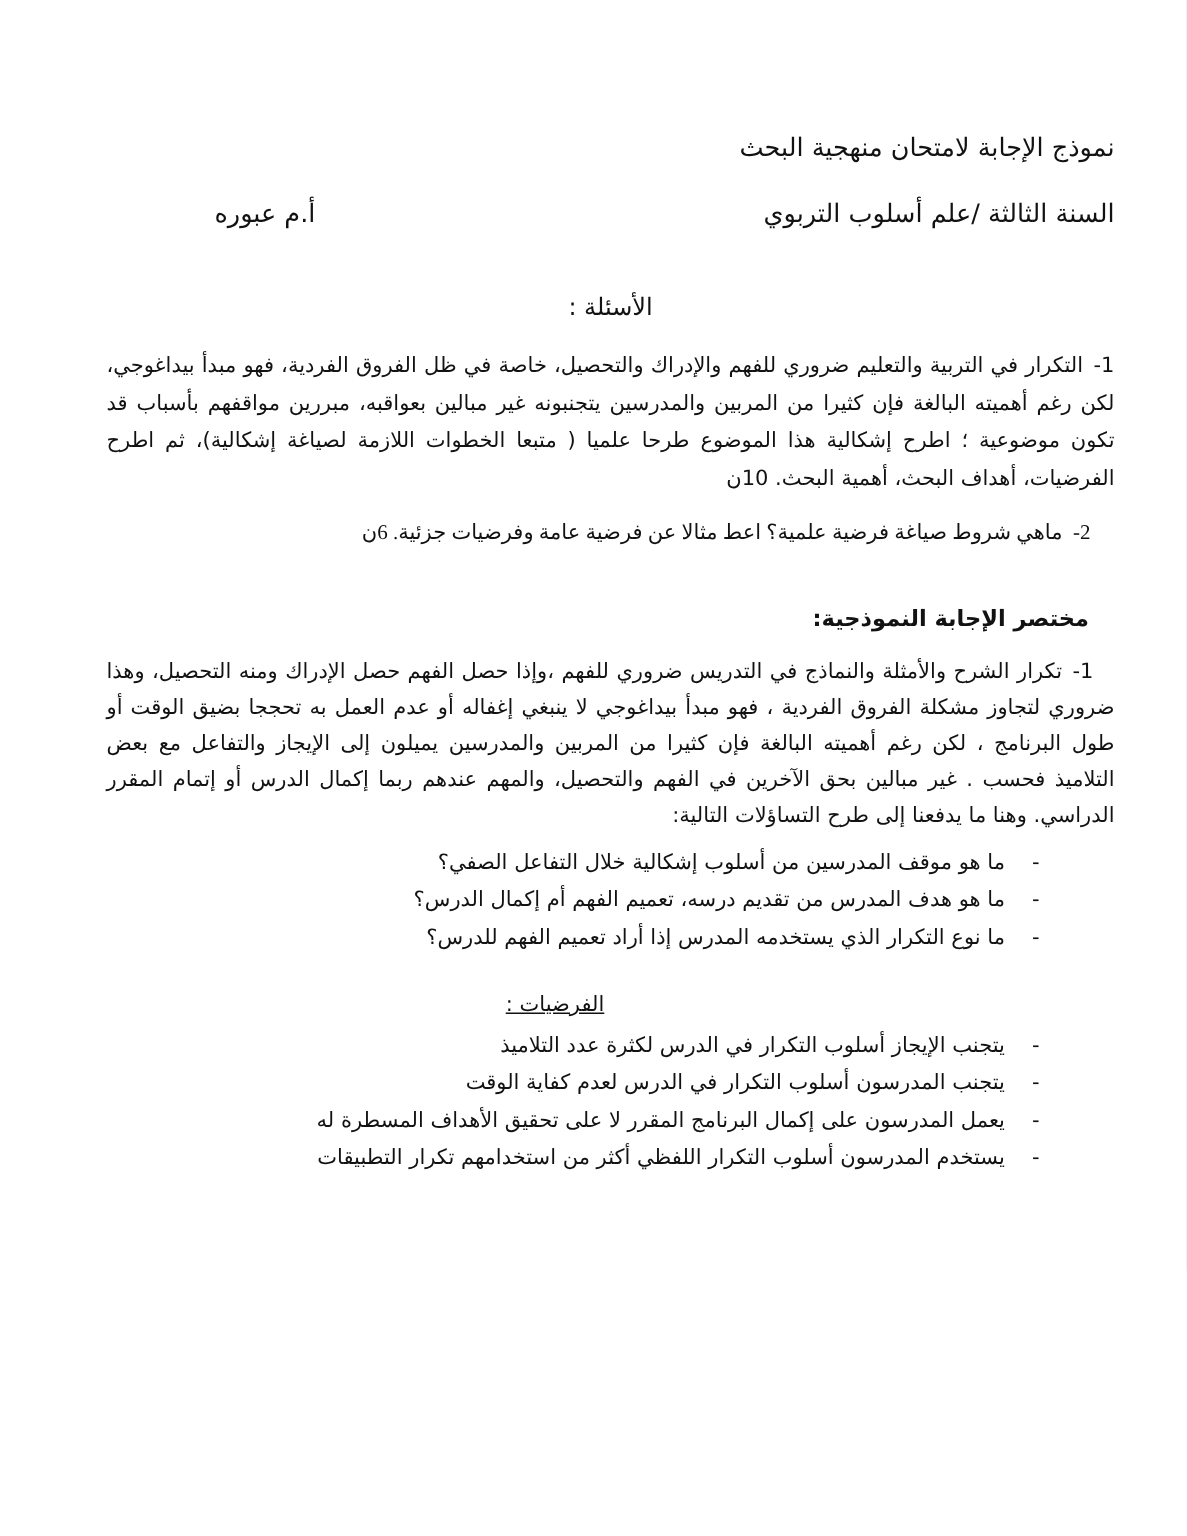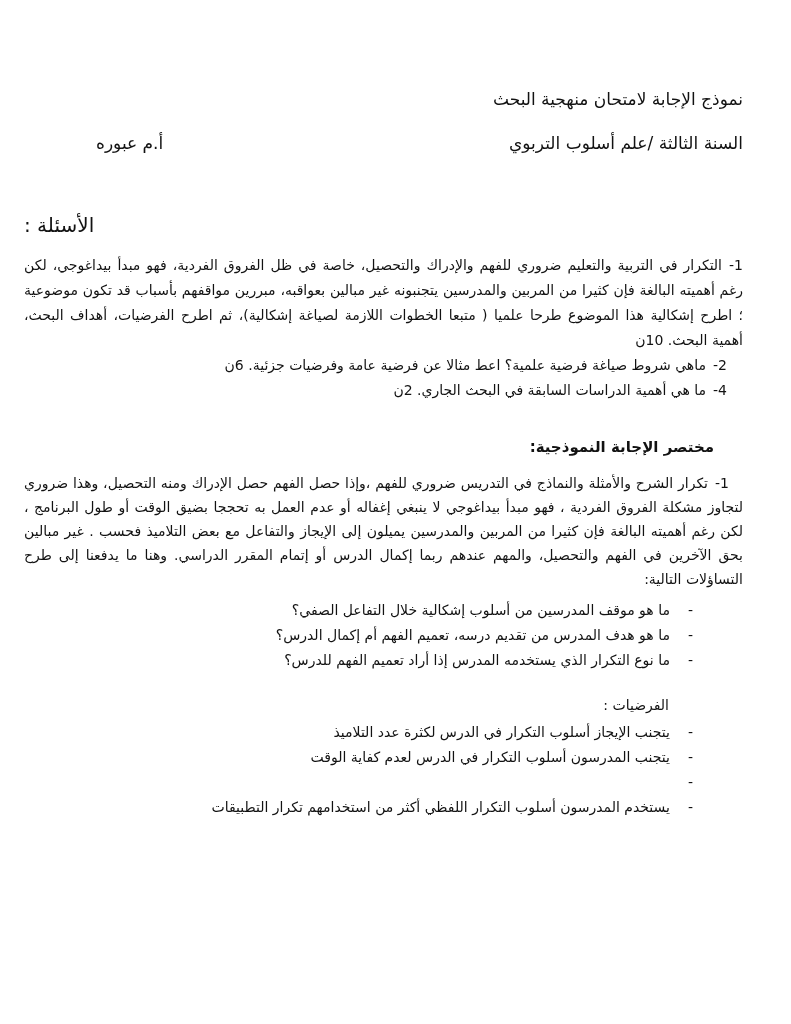--- a/index.html
+++ b/index.html
@@ -3,61 +3,61 @@
 <meta charset="utf-8">
 <style>
   html,body{margin:0;padding:0;background:#e8e8e8;}
   .page{
     width:791px;height:1024px;
     margin:0 auto;
     background:#ffffff;
     color:#121212;
     direction:rtl;
     box-sizing:border-box;
-    padding:86px 48px 0 24px;
+    padding:86px 48px 0 71px;
     overflow:hidden;
     font-family:"DejaVu Sans",sans-serif;
   }
   .hdr-title{
     text-align:right;
     font-size:17px;
     line-height:26px;
   }
   .hdr-row{
     display:flex;
     justify-content:space-between;
     align-items:baseline;
     margin-top:18px;
     padding-left:72px;
     font-size:17px;
     line-height:26px;
   }
   .sec-heading{
-    margin-top:56px;
-    font-size:20px;
+    margin-top:35px;
+    font-size:16px;
     line-height:27px;
-    text-align:left;
+    text-align:center;
   }
   .para{
     margin:14px 0 0 0;
     font-size:14px;
     line-height:25px;
     text-align:justify;
   }
   .q-num{margin-left:7px;}
-  .q-list{margin-top:0;padding-right:16px;}
+  .q-list{margin-top:11px;padding-right:16px;font-family:Liberation Serif, serif;}
   .q-line{
     font-size:14px;
     line-height:25px;
     text-align:right;
   }
   .bold-heading{
     margin-top:33px;
     margin-left:0;
-    margin-right:29px;
+    margin-right:17px;
     font-weight:700;
     font-size:15px;
     line-height:23px;
     text-align:right;
   }
   .answer-para{
     margin:12px 0 0 0;
     font-size:14px;
     line-height:24px;
     text-align:justify;
@@ -74,21 +74,22 @@
   }
   .bullet .dash{
     flex:0 0 auto;
     margin-left:18px;
   }
   .sub-label{
     margin-top:20px;
     margin-right:74px;
     font-size:14px;
     line-height:25px;
-    text-align:right;
+    text-align:center;
+    text-decoration:underline;
   }
   .hyp-group{
     margin-top:2px;
     margin-right:50px;
   }
 </style>
 </head>
 <body>
 
 <div class="page">
@@ -98,21 +99,20 @@
     <span>السنة الثالثة /علم أسلوب التربوي</span>
     <span>أ.م عبوره</span>
   </div>
 
   <div class="sec-heading">الأسئلة :</div>
 
   <p class="para"><span class="q-num">1-</span><span>التكرار في التربية والتعليم ضروري للفهم والإدراك والتحصيل، خاصة في ظل الفروق الفردية، فهو مبدأ بيداغوجي، لكن رغم أهميته البالغة فإن كثيرا من المربين والمدرسين يتجنبونه غير مبالين بعواقبه، مبررين مواقفهم بأسباب قد تكون موضوعية ؛ اطرح إشكالية هذا الموضوع طرحا علميا ( متبعا الخطوات اللازمة لصياغة إشكالية)، ثم اطرح الفرضيات، أهداف البحث، أهمية البحث. 10ن</span></p>
 
   <div class="q-list">
     <div class="q-line"><span class="q-num">2-</span><span>ماهي شروط صياغة فرضية علمية؟ اعط مثالا عن فرضية عامة وفرضيات جزئية. 6ن</span></div>
-    <div class="q-line"><span class="q-num">4-</span><span>ما هي أهمية الدراسات السابقة في البحث الجاري. 2ن</span></div>
   </div>
 
   <div class="bold-heading">مختصر الإجابة النموذجية:</div>
 
   <p class="answer-para"><span class="q-num">1-</span><span>تكرار الشرح والأمثلة والنماذج في التدريس ضروري للفهم ،وإذا حصل الفهم حصل الإدراك ومنه التحصيل، وهذا ضروري لتجاوز مشكلة الفروق الفردية ، فهو مبدأ بيداغوجي لا ينبغي إغفاله أو عدم العمل به تحججا بضيق الوقت أو طول البرنامج ، لكن رغم أهميته البالغة فإن كثيرا من المربين والمدرسين يميلون إلى الإيجاز والتفاعل مع بعض التلاميذ فحسب . غير مبالين بحق الآخرين في الفهم والتحصيل، والمهم عندهم ربما إكمال الدرس أو إتمام المقرر الدراسي. وهنا ما يدفعنا إلى طرح التساؤلات التالية:</span></p>
 
   <div class="bullet-group">
     <div class="bullet">
       <span class="dash">-</span>
       <span>ما هو موقف المدرسين من أسلوب إشكالية خلال التفاعل الصفي؟</span>
@@ -133,20 +133,21 @@
     <div class="bullet">
       <span class="dash">-</span>
       <span>يتجنب الإيجاز أسلوب التكرار في الدرس لكثرة عدد التلاميذ</span>
     </div>
     <div class="bullet">
       <span class="dash">-</span>
       <span>يتجنب المدرسون أسلوب التكرار في الدرس لعدم كفاية الوقت</span>
     </div>
     <div class="bullet">
       <span class="dash">-</span>
+      <span>يعمل المدرسون على إكمال البرنامج المقرر لا على تحقيق الأهداف المسطرة له</span>
     </div>
     <div class="bullet">
       <span class="dash">-</span>
       <span>يستخدم المدرسون أسلوب التكرار اللفظي أكثر من استخدامهم تكرار التطبيقات</span>
     </div>
   </div>
 
 </div>
 
 </body></html>

